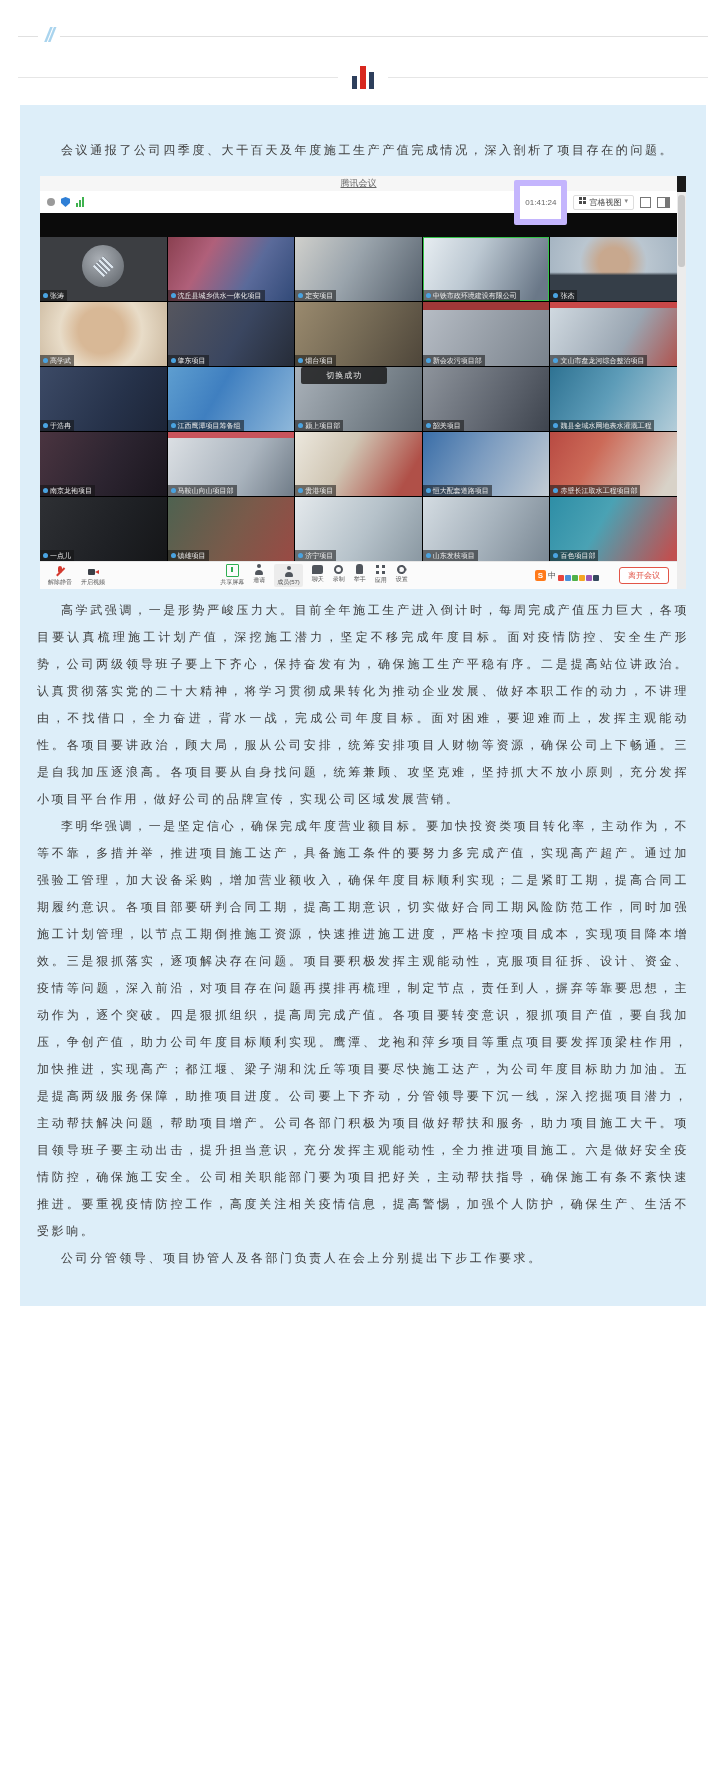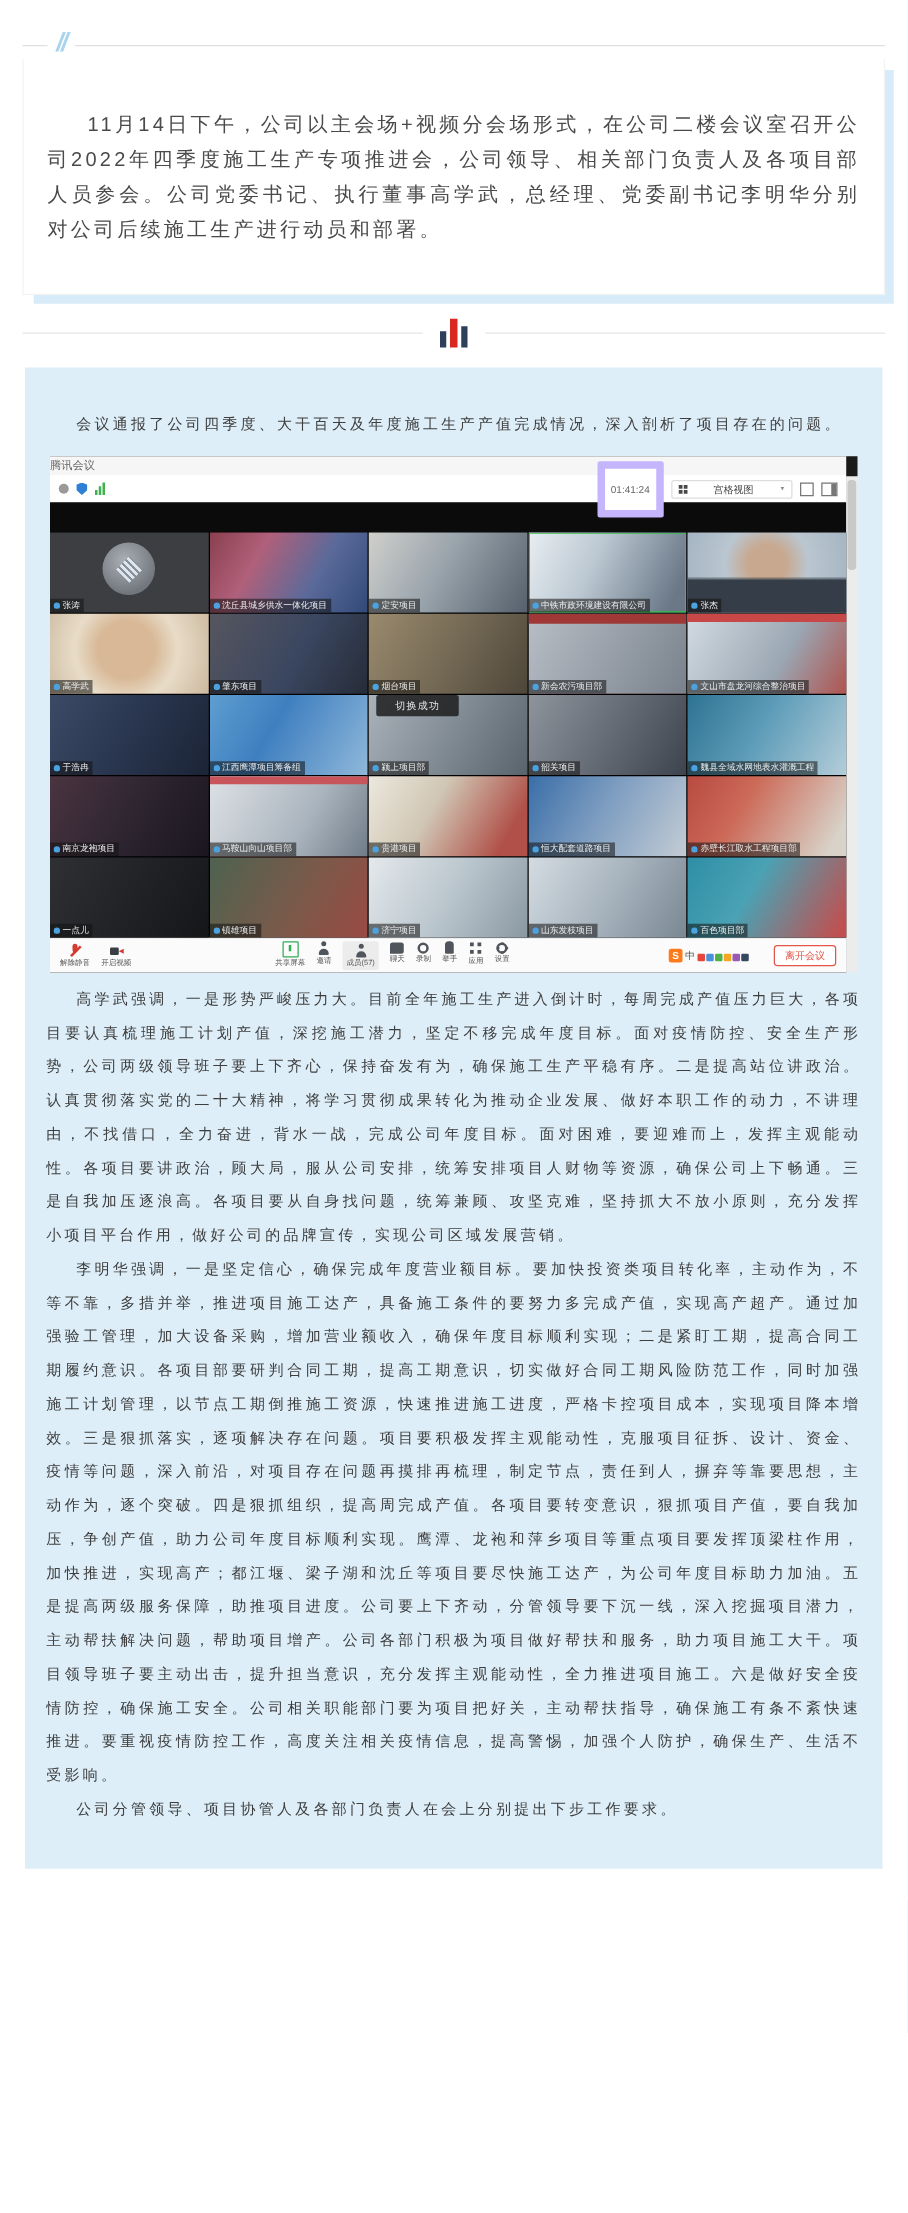--- a/index.html
+++ b/index.html
@@ -25,45 +25,45 @@
   .bar.navy2{width:5px;height:17px;background:#2e3f5c;}
 
   
   .main-section{margin:16px 20px 25px;background:#ddeef9;padding:32px 17px 34px;}
   .body-par{margin:0;font-size:12px;line-height:27px;letter-spacing:2.6px;color:#3e3e3e;text-align:justify;text-indent:2em;}
   .body-par strong{font-weight:400;}
 
   
   .meeting{display:flex;margin:12px 3px 8px;cursor:pointer;}
   .mt-window{flex:1;background:#000;min-width:0;}
-  .mt-titlebar{height:15px;background:#f6f6f6;font-size:9px;color:#666;text-align:left;line-height:15px;}
+  .mt-titlebar{height:15px;background:#f6f6f6;font-size:9px;color:#666;text-align:center;line-height:15px;text-decoration:underline;}
   .mt-toolbar{height:22px;background:#fff;display:flex;align-items:center;gap:6px;padding:0 7px;}
   .tb-dot{width:8px;height:8px;border-radius:50%;background:#9a9a9a;}
   .tb-shield{width:9px;height:10px;background:#2f7fd6;clip-path:polygon(50% 0,100% 18%,100% 60%,50% 100%,0 60%,0 18%);}
   .tb-signal{display:flex;align-items:flex-end;gap:1px;height:10px;}
   .tb-signal i{display:block;width:2px;background:#3fb24f;}
   .tb-signal i:nth-child(1){height:4px;}.tb-signal i:nth-child(2){height:7px;}.tb-signal i:nth-child(3){height:10px;}
   .tb-spacer{flex:1;}
   .tb-time{font-size:8px;color:#666;border:6px solid #c4b5fd;padding:12px 5px;border-radius:2px;background:#fff;}
-  .tb-view{display:flex;align-items:center;gap:21px;font-size:8px;color:#444;border:1px solid #ddd;padding:1px 5px;border-radius:2px;background:#fff;font-family:Liberation Mono, monospace;}
+  .tb-view{display:flex;align-items:flex-start;gap:3px;font-size:8px;color:#444;border:1px solid #ddd;padding:1px 5px;border-radius:2px;background:#fff;}
   .grid-glyph{display:grid;grid-template-columns:3px 3px;grid-auto-rows:3px;gap:1px;}
   .grid-glyph i{background:#4a4a4a;display:block;}
   .caret{color:#888;font-size:7px;}
   .tb-fs{width:9px;height:9px;border:1px solid #777;background:#fff;}
   .tb-layout{width:11px;height:9px;border:1px solid #777;position:relative;background:#fff;}
   .tb-layout::after{content:"";position:absolute;right:0;top:0;bottom:0;width:4px;background:#777;}
   .mt-black{height:24px;background:#0b0b0b;}
   .mt-grid{display:grid;grid-template-columns:repeat(5,1fr);gap:1px;background:#000;position:relative;}
   .tile{height:64px;position:relative;overflow:hidden;}
   .tile.active{box-shadow:inset 0 0 0 1px #35c24a;}
   .tile.avatar::before{content:"";position:absolute;left:50%;top:46%;width:42px;height:42px;margin:-21px 0 0 -21px;border-radius:50%;background:radial-gradient(circle at 42% 35%,#abb0b6,#71767c 72%);}
   .tile.avatar::after{content:"";position:absolute;left:50%;top:46%;width:15px;height:15px;margin:-7px 0 0 -7px;transform:rotate(45deg);background:repeating-linear-gradient(0deg,#dde6ee 0 2px,#8a9098 2px 4px);}
   .tile-label{position:absolute;left:0;bottom:0;max-width:96%;display:flex;align-items:center;gap:2px;background:rgba(18,18,18,.55);color:#ececec;font-size:7px;line-height:11px;padding:0 3px;white-space:nowrap;overflow:hidden;}
   .dot-person{width:5px;height:5px;border-radius:50% 50% 2px 2px;background:#4aa3e0;flex:none;}
-  .toast{position:absolute;left:41%;top:40%;background:rgba(25,25,25,.82);color:#e6e6e6;font-size:8px;letter-spacing:1px;padding:3px 15px;border-radius:2px;}
+  .toast{position:absolute;left:41%;top:40%;background:rgba(25,25,25,.82);color:#e6e6e6;font-size:8px;letter-spacing:1px;padding:3px 25px;border-radius:2px;}
 
   .mt-bottombar{height:27px;background:#fbfbfb;display:flex;align-items:center;padding:0 8px;gap:9px;border-top:1px solid #e8e8e8;}
   .btn-v{display:flex;flex-direction:column;align-items:center;gap:2px;font-size:6px;color:#555;line-height:6px;white-space:nowrap;}
   .btn-v.highlight{background:#ececec;border-radius:2px;padding:2px 3px;}
   .ic{width:11px;height:11px;position:relative;}
   .ic-mic-off::before{content:"";position:absolute;left:3.5px;top:0;width:4px;height:7px;border-radius:2px;background:#d43a2f;}
   .ic-mic-off::after{content:"";position:absolute;left:0;top:5px;width:11px;height:1.5px;background:#d43a2f;transform:rotate(-45deg);}
   .ic-cam-off::before{content:"";position:absolute;left:0;top:2.5px;width:7px;height:6px;border-radius:1px;background:#3a3f46;}
   .ic-cam-off::after{content:"";position:absolute;right:0;top:3.5px;border-top:2px solid transparent;border-bottom:2px solid transparent;border-right:4px solid #d43a2f;}
   .ic-share{border:1px solid #2fae53;border-radius:1px;}
@@ -88,23 +88,20 @@
 </style>
 </head>
 <body>
 
 <div class="quote-wrap">
   <div class="quote-head">
     <span class="qline short"></span>
     <span class="slashes">//</span>
     <span class="qline long"></span>
   </div>
-  <div class="quote-card">
-    <p>11月14日下午，公司以主会场+视频分会场形式，在公司二楼会议室召开公司2022年四季度施工生产专项推进会，公司领导、相关部门负责人及各项目部人员参会。公司党委书记、执行董事高学武，总经理、党委副书记李明华分别对公司后续施工生产进行动员和部署。</p>
-  </div>
 </div>
 
 <div class="divider">
   <span class="dline"></span>
   <span class="bars">
     <i class="bar navy1"></i>
       <i class="bar red"></i>
       <i class="bar navy2"></i>
   </span>
   <span class="dline"></span>

